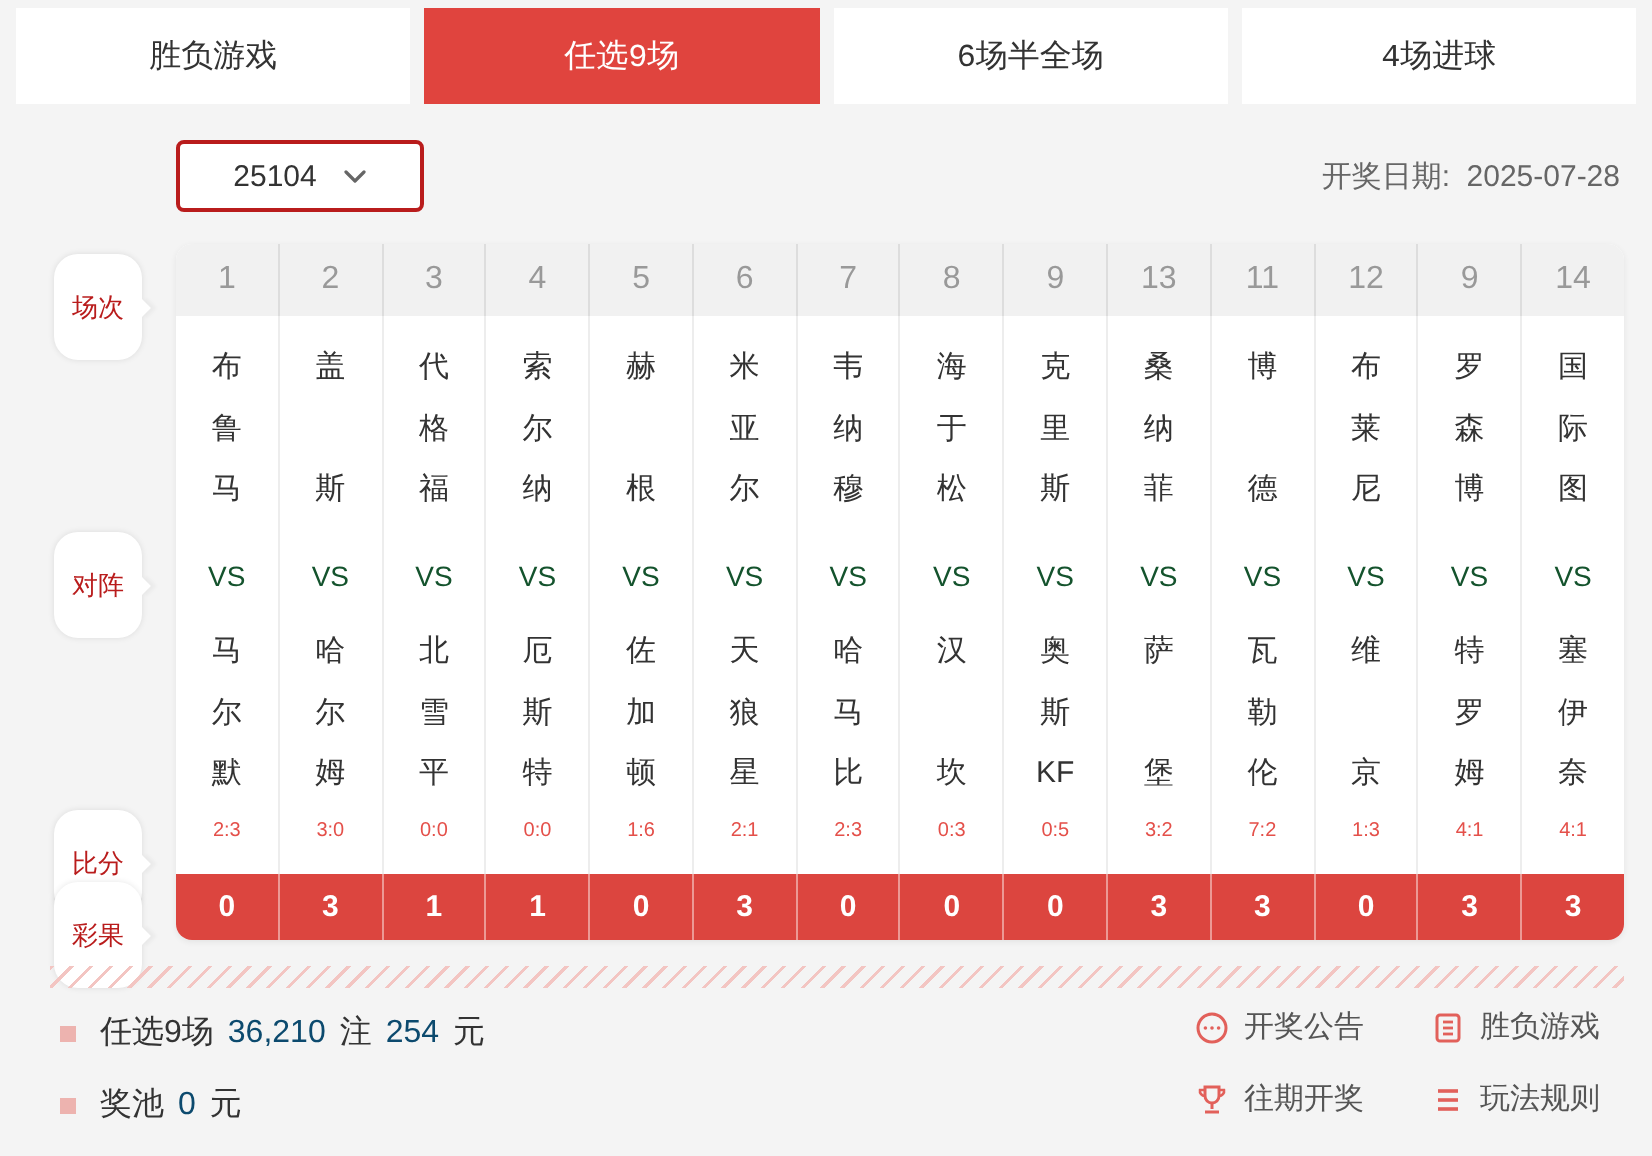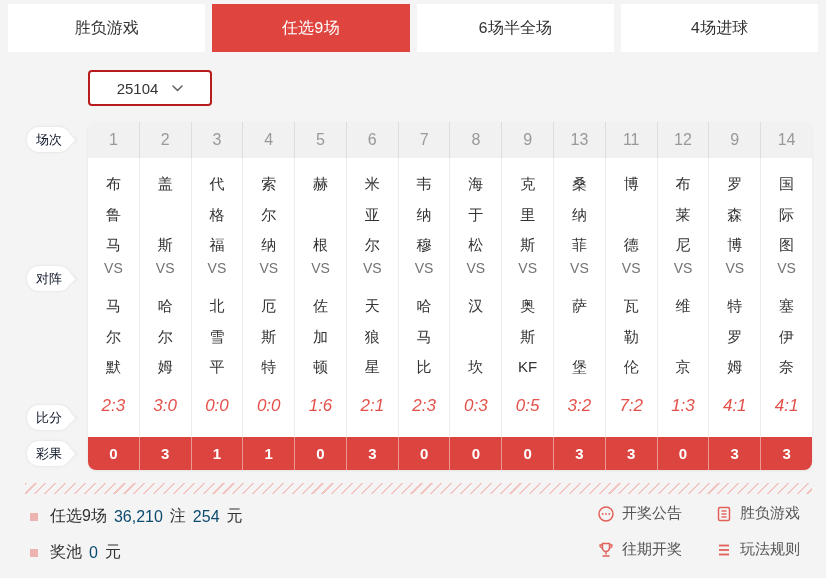--- a/index.html
+++ b/index.html
@@ -15,42 +15,42 @@
   
   .controls{position:absolute;top:71px;left:88px;right:16px;height:34px;
             display:flex;align-items:center;justify-content:space-between;}
   .dropdown{width:120px;height:32px;background:#fff;border:2px solid #b91c1c;border-radius:4px;
             display:flex;align-items:center;justify-content:center;gap:14px;cursor:pointer;}
   .dropdown .dval{font-size:15px;color:#333;}
   .drawdate{font-size:15px;color:#666;}
   .drawdate .dd-val{margin-left:4px;}
 
   
-  .pill{position:absolute;left:27px;background:#fff;color:#0f172a;font-size:13px;line-height:1;
-        padding:6px 9px;border-radius:12px;box-shadow:0 0 3px rgba(0,0,0,.10);white-space:nowrap;}
+  .pill{position:absolute;left:27px;background:#fff;color:#b91c1c;font-size:13px;line-height:1;
+        padding:20px 9px;border-radius:12px;box-shadow:0 0 3px rgba(0,0,0,.10);white-space:nowrap;}
   .pill::after{content:'';position:absolute;right:-3px;top:50%;width:7px;height:7px;background:#fff;
         transform:translateY(-50%) rotate(45deg);box-shadow:2px -2px 2px rgba(0,0,0,.04);}
   .pill.p1{top:127px;}.pill.p2{top:266px;}.pill.p3{top:405px;}.pill.p4{top:441px;}
 
   
   .table{position:absolute;top:122px;left:88px;width:724px;background:#fff;border-radius:8px;
          box-shadow:0 1px 3px rgba(0,0,0,.07);overflow:hidden;}
   .hrow{display:flex;height:36px;background:#f1f1f1;}
   .hcell{flex:1;display:flex;align-items:center;justify-content:center;font-size:16px;color:#999;
          border-right:1px solid #ddd;}
   .hcell:last-child{border-right:none;}
   .brow{display:flex;height:279px;}
   .mcol{flex:1;display:flex;flex-direction:column;align-items:center;border-right:1px solid #ededed;}
   .mcol:last-child{border-right:none;}
   .team{height:76px;display:flex;flex-direction:column;justify-content:space-between;
         align-items:center;font-size:15px;color:#333;line-height:1;}
   .team.home{margin-top:18px;}
   .team.away{margin-top:20px;}
-  .vs{margin-top:6px;height:20px;font-size:14px;color:#737373;display:flex;align-items:center;}
-  .score{flex:1;display:flex;align-items:center;justify-content:center;font-size:17px;color:#e4504a;font-style:italic;}
+  .vs{margin-top:26px;height:20px;font-size:14px;color:#14532d;display:flex;align-items:center;}
+  .score{flex:1;display:flex;align-items:center;justify-content:center;font-size:10px;color:#e4504a;}
   .rrow{display:flex;height:33px;background:#dc453f;}
   .rcell{flex:1;display:flex;align-items:center;justify-content:center;color:#fff;font-size:15px;
          font-weight:bold;border-right:1px solid rgba(255,255,255,.45);}
   .rcell:last-child{border-right:none;}
 
   
   .stripes{position:absolute;top:483px;left:25px;width:787px;height:11px;
     background:repeating-linear-gradient(135deg,#f3c5c2 0 1.5px,transparent 1.5px 7px);}
   .sumline{position:absolute;left:30px;display:flex;align-items:center;font-size:16px;color:#333;}
   .sumline.l1{top:506px;}
@@ -76,20 +76,24 @@
     </div>
 
   <div class="controls">
     <div class="dropdown">
       <span class="dval">25104</span>
       <span style="display:flex;">
         <svg width="11" height="7" viewBox="0 0 11 7">
             <polyline points="1,1 5.5,5.5 10,1" fill="none" stroke="#666" stroke-width="1.6" stroke-linecap="round" stroke-linejoin="round"></polyline>
           </svg>
       </span>
+    </div>
+    <div class="drawdate">
+      <span>开奖日期:</span>
+      <span class="dd-val">2025-07-28</span>
     </div>
   </div>
 
   <div class="pill p1">场次</div>
   <div class="pill p2">对阵</div>
   <div class="pill p3">比分</div>
   <div class="pill p4">彩果</div>
 
   <div class="table">
     <div class="hrow">

